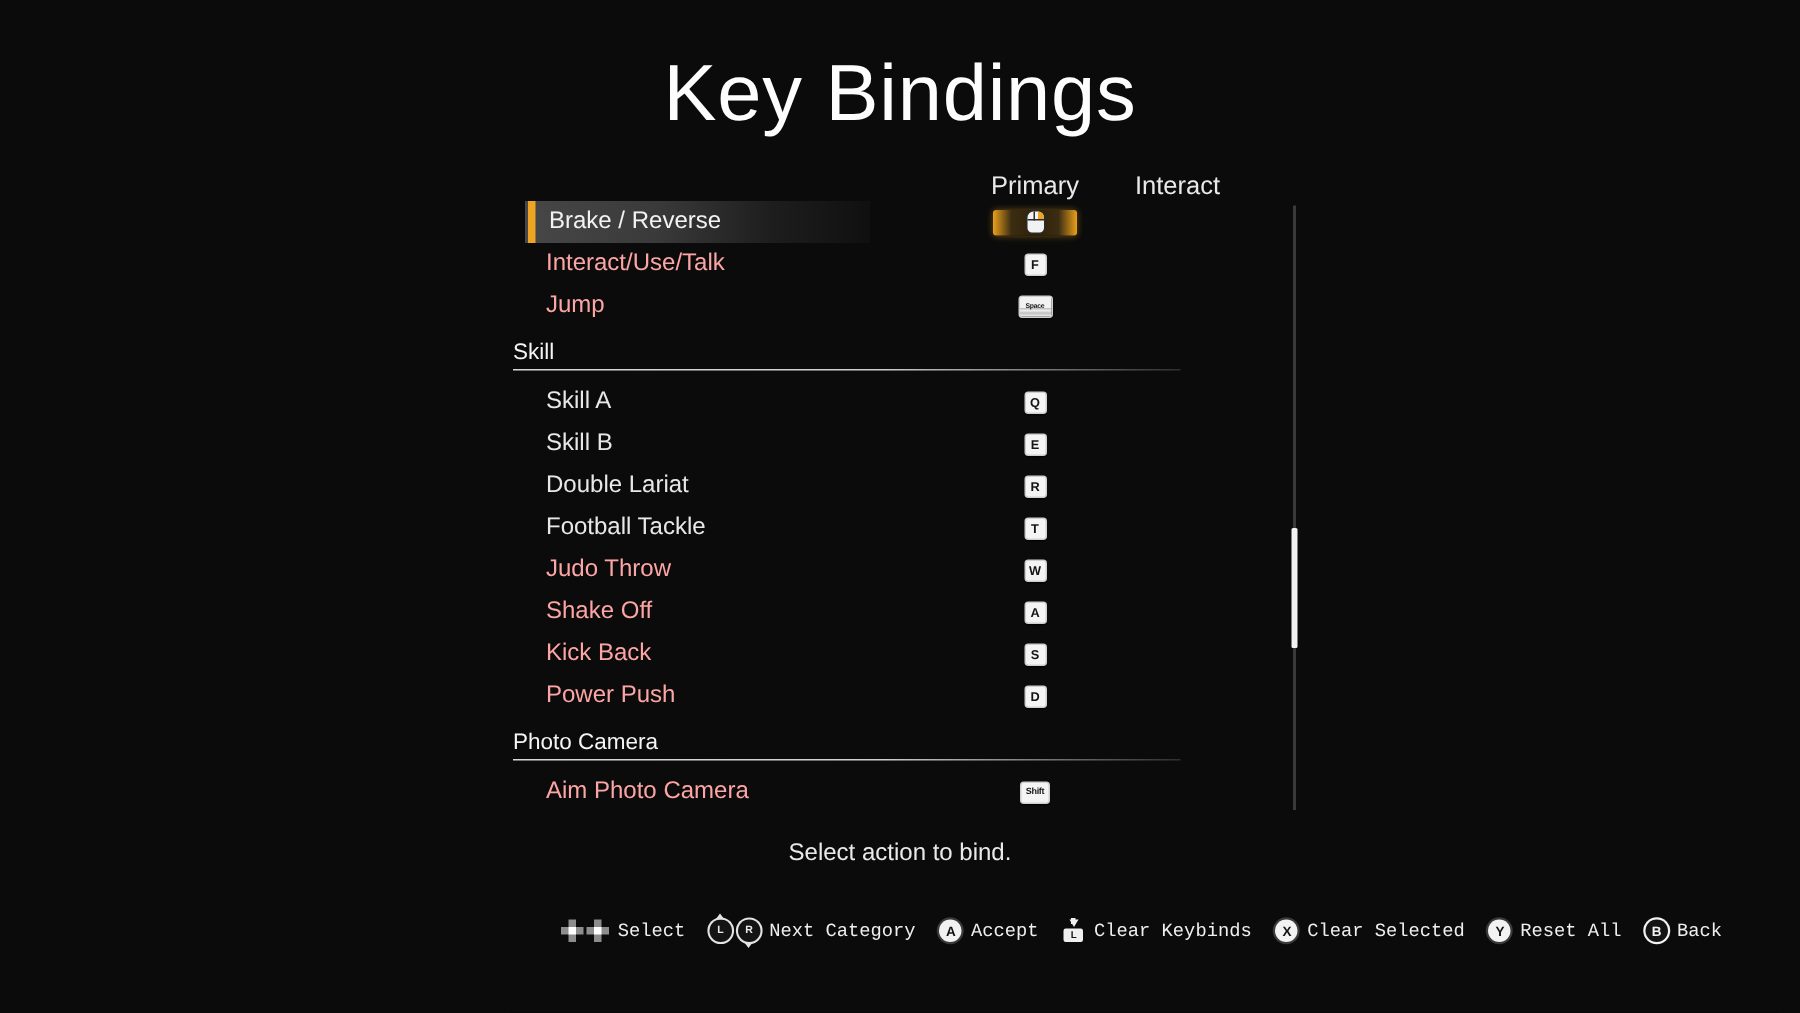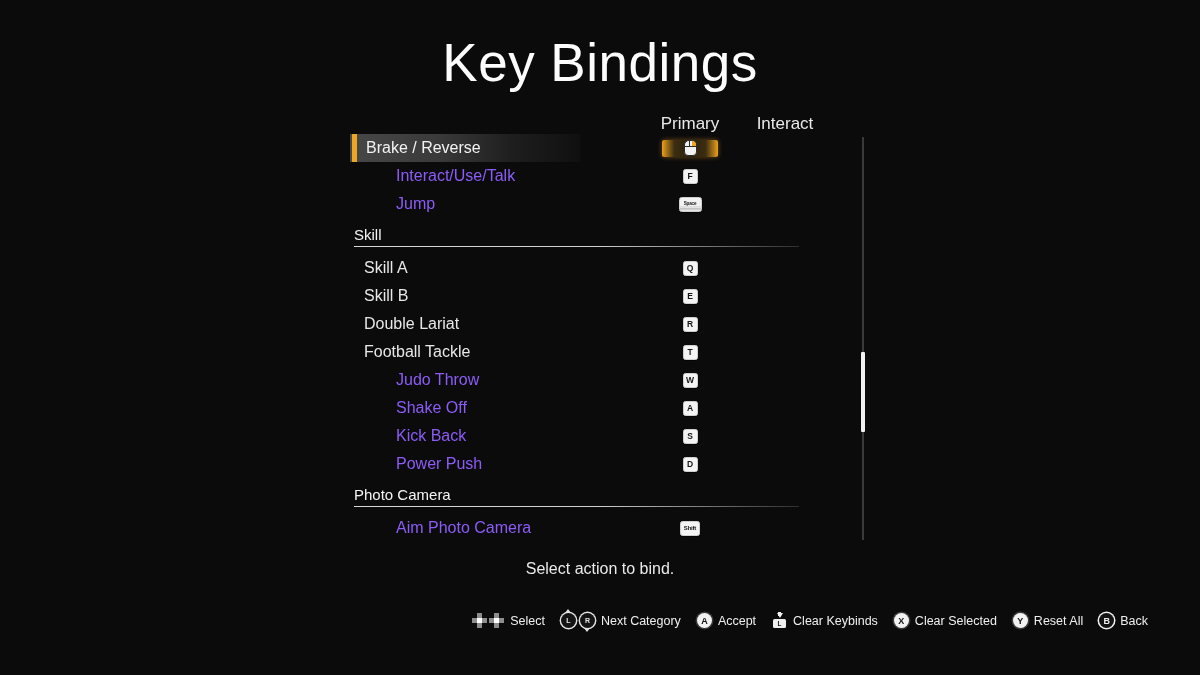--- a/index.html
+++ b/index.html
@@ -93,21 +93,21 @@
 
   .row .label {
     position: absolute;
     left: 24px;
     top: 6px;
     font-size: 16px;
     line-height: 16px;
     color: #e8e8e8;
     white-space: nowrap;
   }
-  .row.dim .label { color: #8b5cf6; margin-left: 32px; }
+  .row.dim .label { color: #fca5a5; }
   .row.selected .label { left: 26px; color: #f2f2f2; }
 
   
   .bind-cell {
     position: absolute;
     top: 0px;
     left: 310px;
     width: 80px;
     height: 28px;
     display: flex;
@@ -187,21 +187,20 @@
     width: 4px; height: 5px;
     background: #eda523;
     border-radius: 0 4px 0 0;
   }
 
   
   .section {
     position: relative;
     height: 30px;
     margin-top: 6px;
-    margin-left: 12px;
   }
   .section .sec-label {
     position: absolute;
     left: 2px;
     top: 2px;
     font-size: 15px;
     color: #f5f5f5;
     white-space: nowrap;
   }
   .section .sec-rule {
@@ -258,20 +257,21 @@
   }
   .action {
     display: flex;
     align-items: center;
     gap: 6px;
     white-space: nowrap;
   }
   .action .a-label {
     font-size: 12.5px;
     color: #efefef;
+    font-family: Liberation Mono, monospace;
   }
 
   
   .glyph {
     display: inline-flex;
     align-items: center;
     justify-content: center;
     position: relative;
     flex: none;
   }

